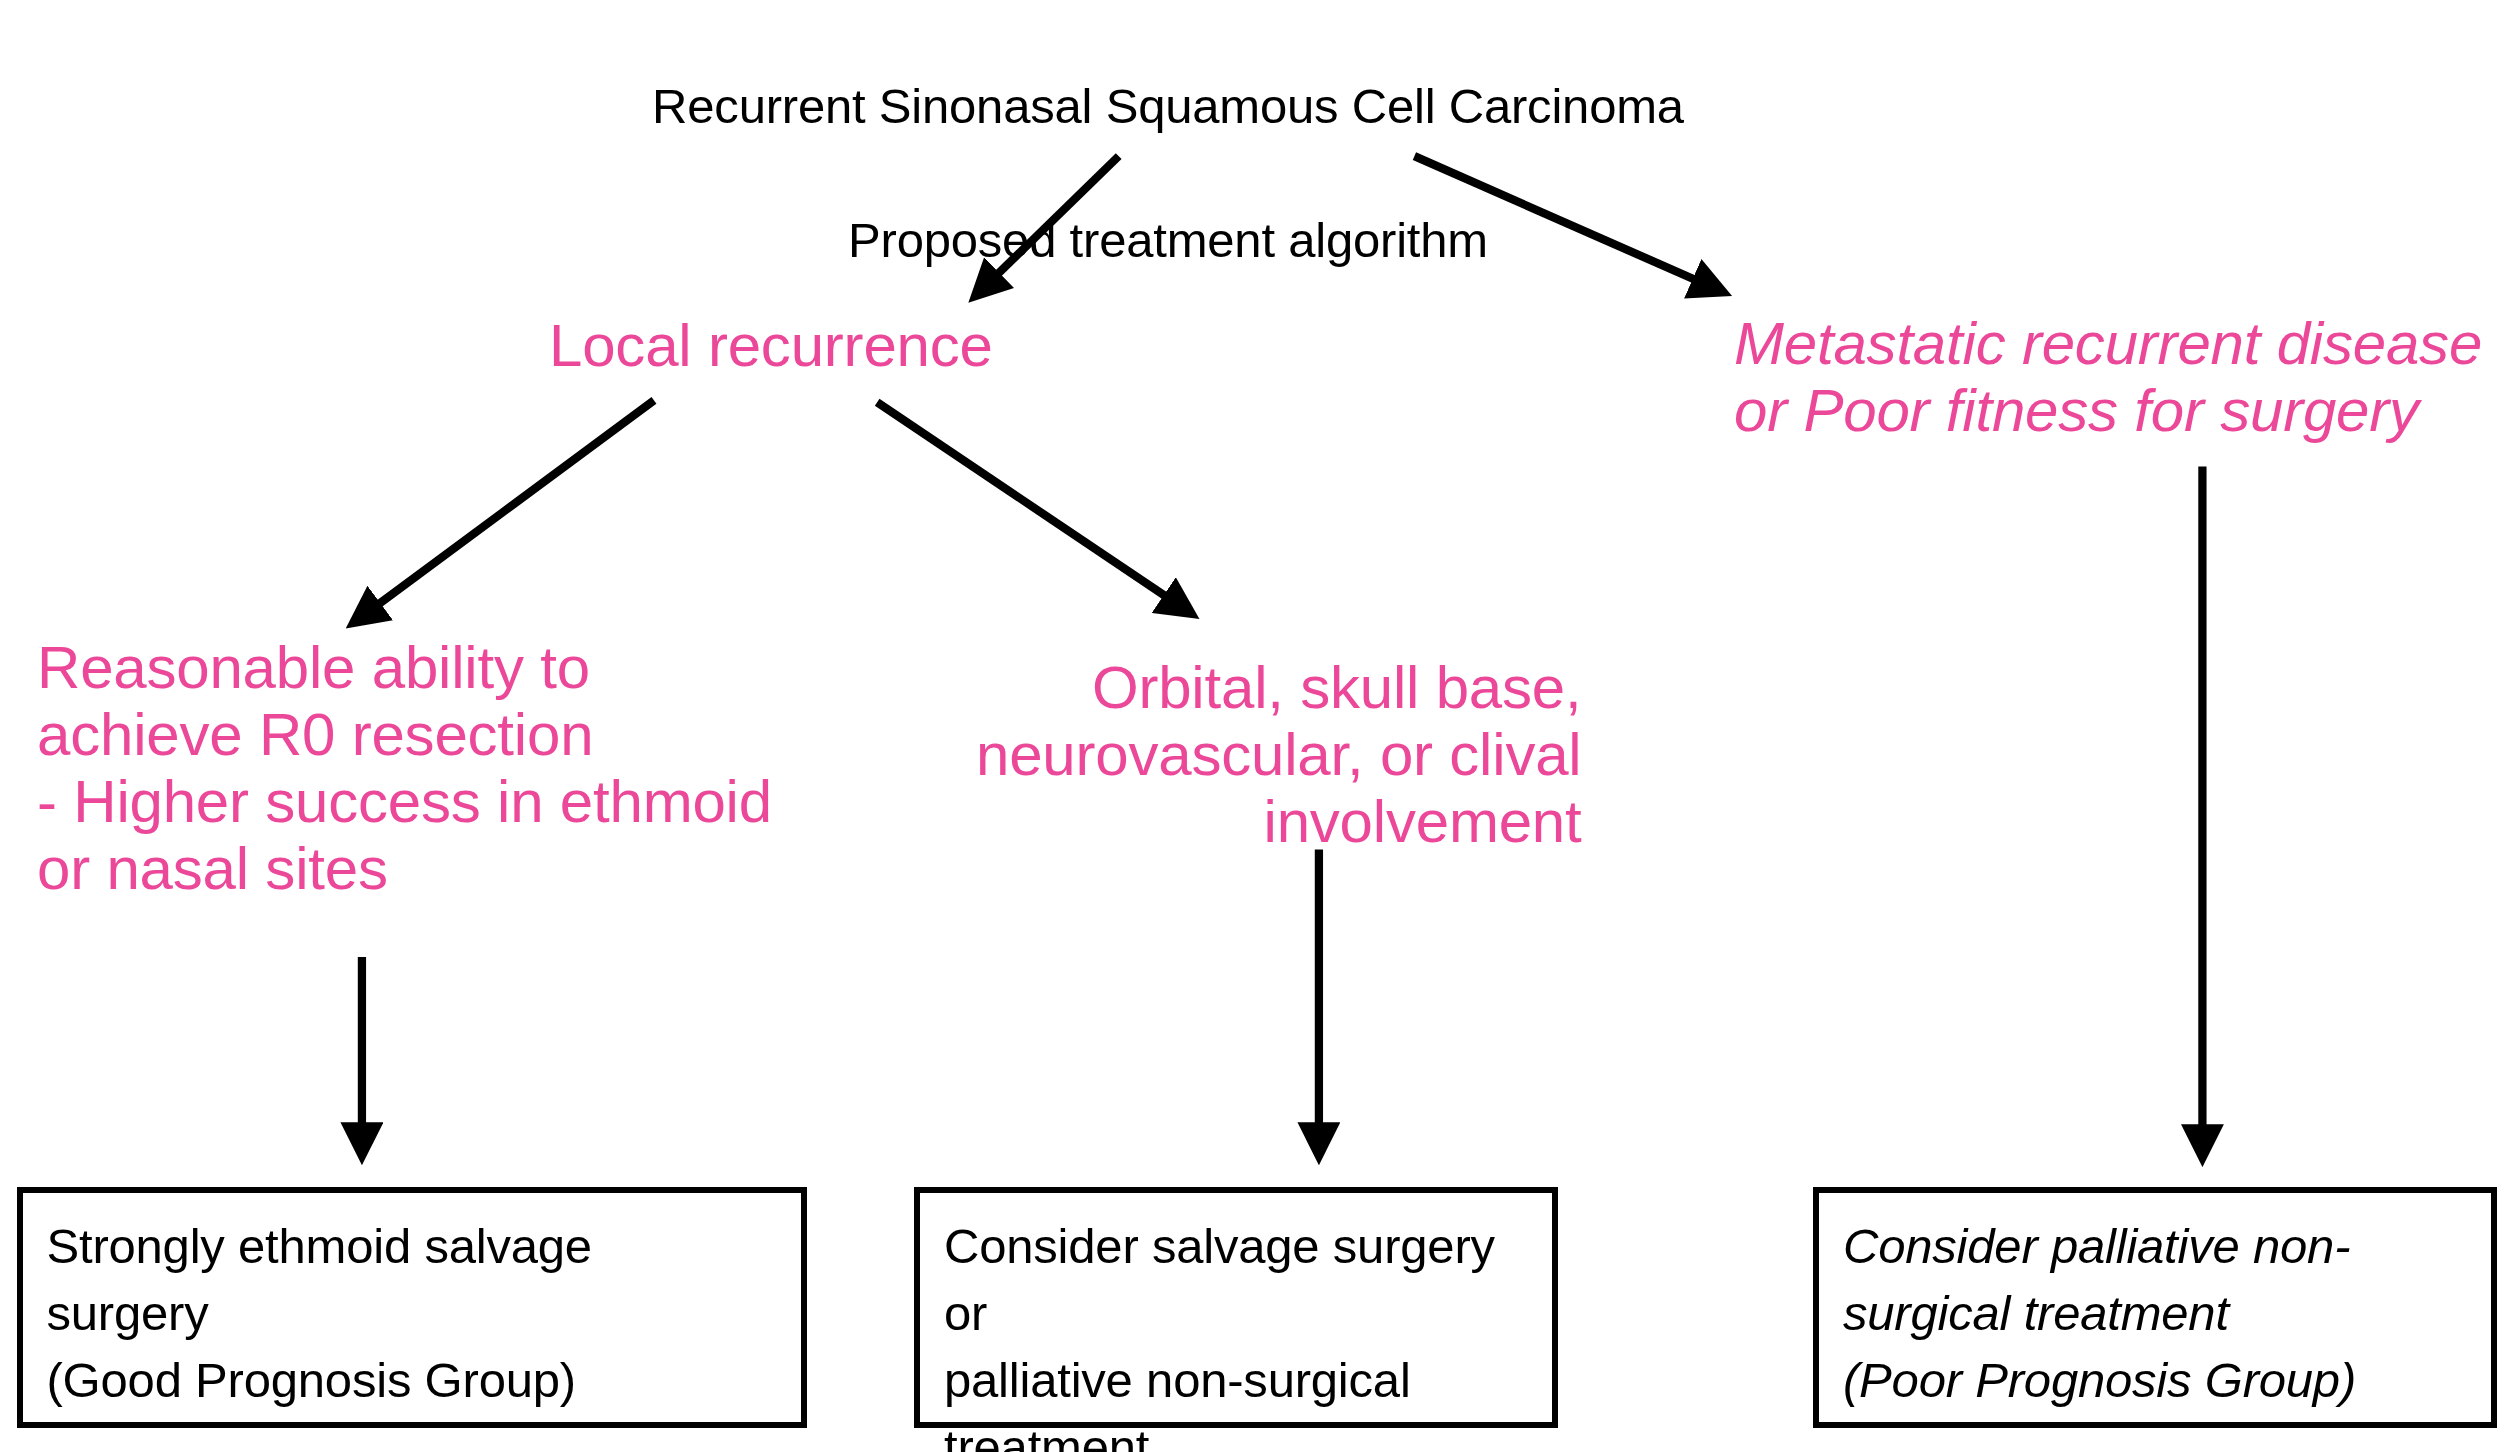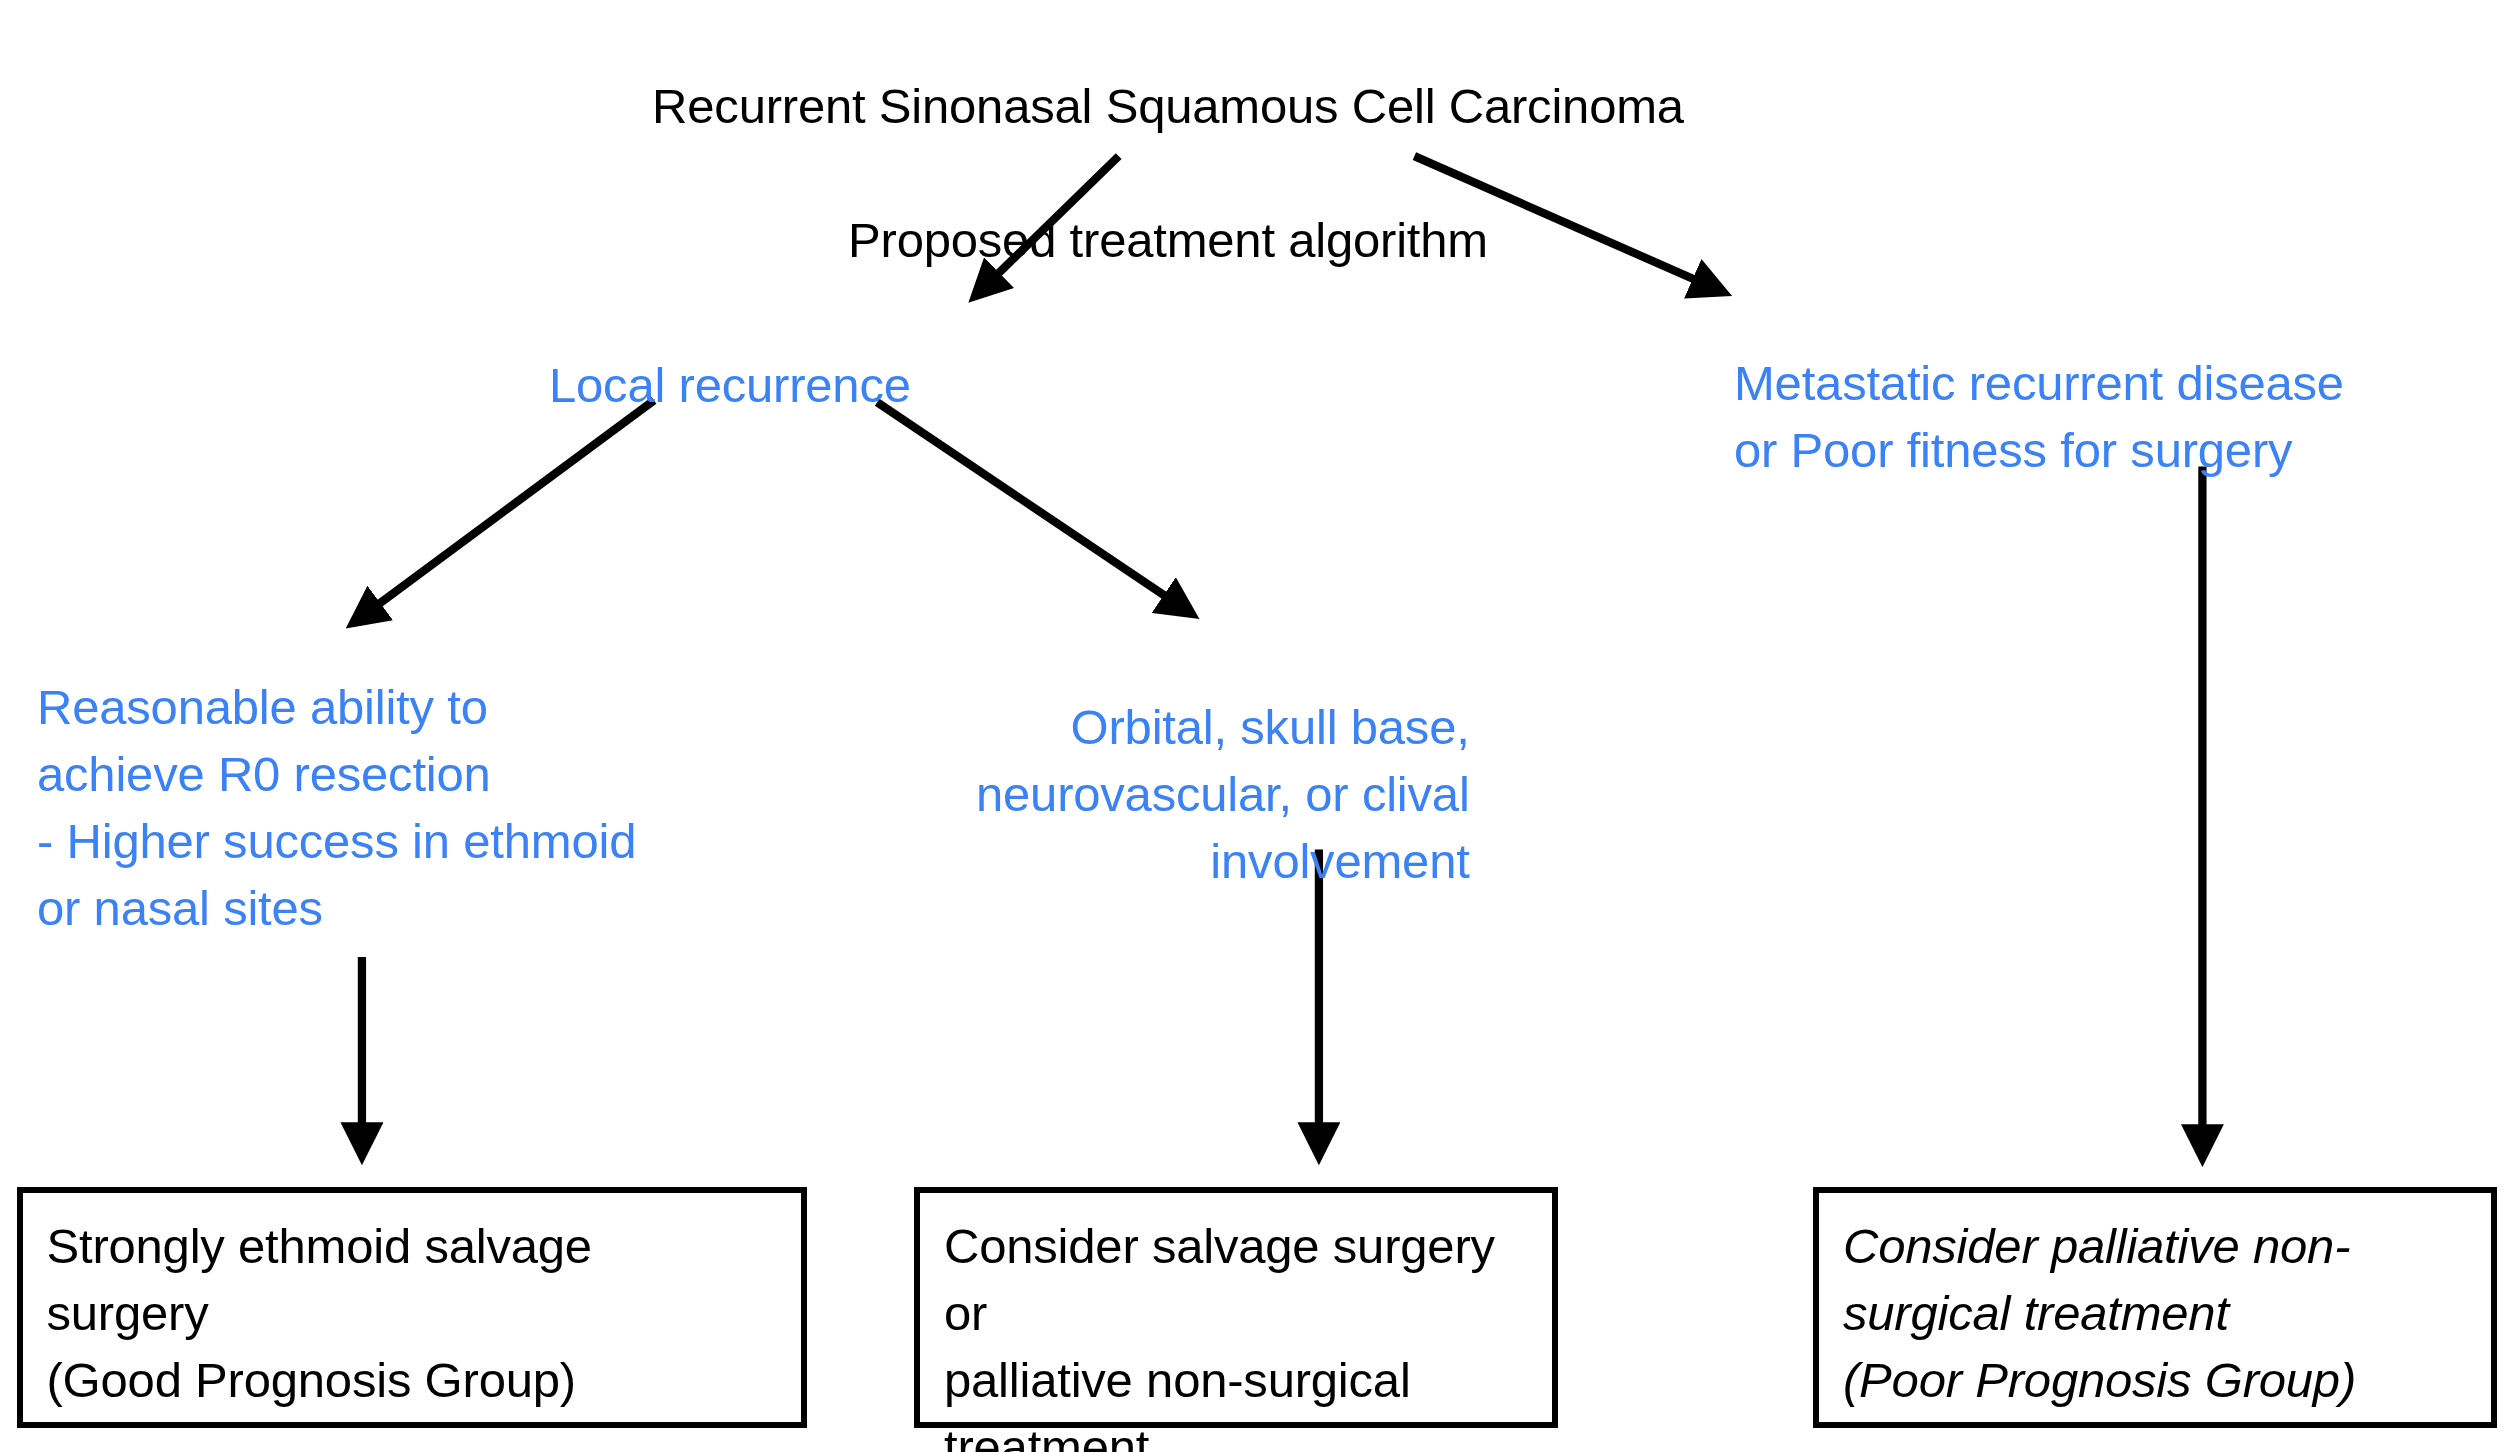--- a/index.html
+++ b/index.html
@@ -20,25 +20,24 @@
     position: absolute;
     left: 0;
     top: 0;
     width: 2512px;
     height: 1452px;
     pointer-events: none;
   }
   .node-text {
     position: absolute;
     white-space: pre-line;
-    font-size: 49px;
+    font-size: 60px;
     line-height: 67px;
     letter-spacing: -0.2px;
-    color: #3b82f6;
-    margin-top: 40px;
+    color: #ec4899;
   }
   .title {
     position: absolute;
     left: 0;
     top: 5.5px;
     width: 2336px;
     text-align: center;
     font-size: 49px;
     line-height: 67px;
     letter-spacing: -0.2px;
@@ -58,21 +57,21 @@
     left: 24px;
     top: 20px;
     right: 9.2px;
     white-space: pre-line;
     font-size: 49px;
     line-height: 67px;
     letter-spacing: -0.2px;
   }
   
   #node-local { left: 549px; top: 312px; }
-  #node-metastatic { left: 1734px; top: 310px; }
+  #node-metastatic { left: 1734px; top: 310px; font-style: italic; }
   #node-reasonable { left: 37px; top: 634px; }
   #node-orbital { left: 976px; top: 654px; text-align: right; }
 
   
   #box-good   { left: 16.5px;   top: 1187px; width: 790px; height: 241px; }
   #box-middle { left: 914px;  top: 1187px; width: 644px; height: 241px; padding-left: 30px; }
   #box-poor   { left: 1813px; top: 1187px; width: 684px; height: 241px; font-style: italic; }
 </style>
 </head>
 <body>

